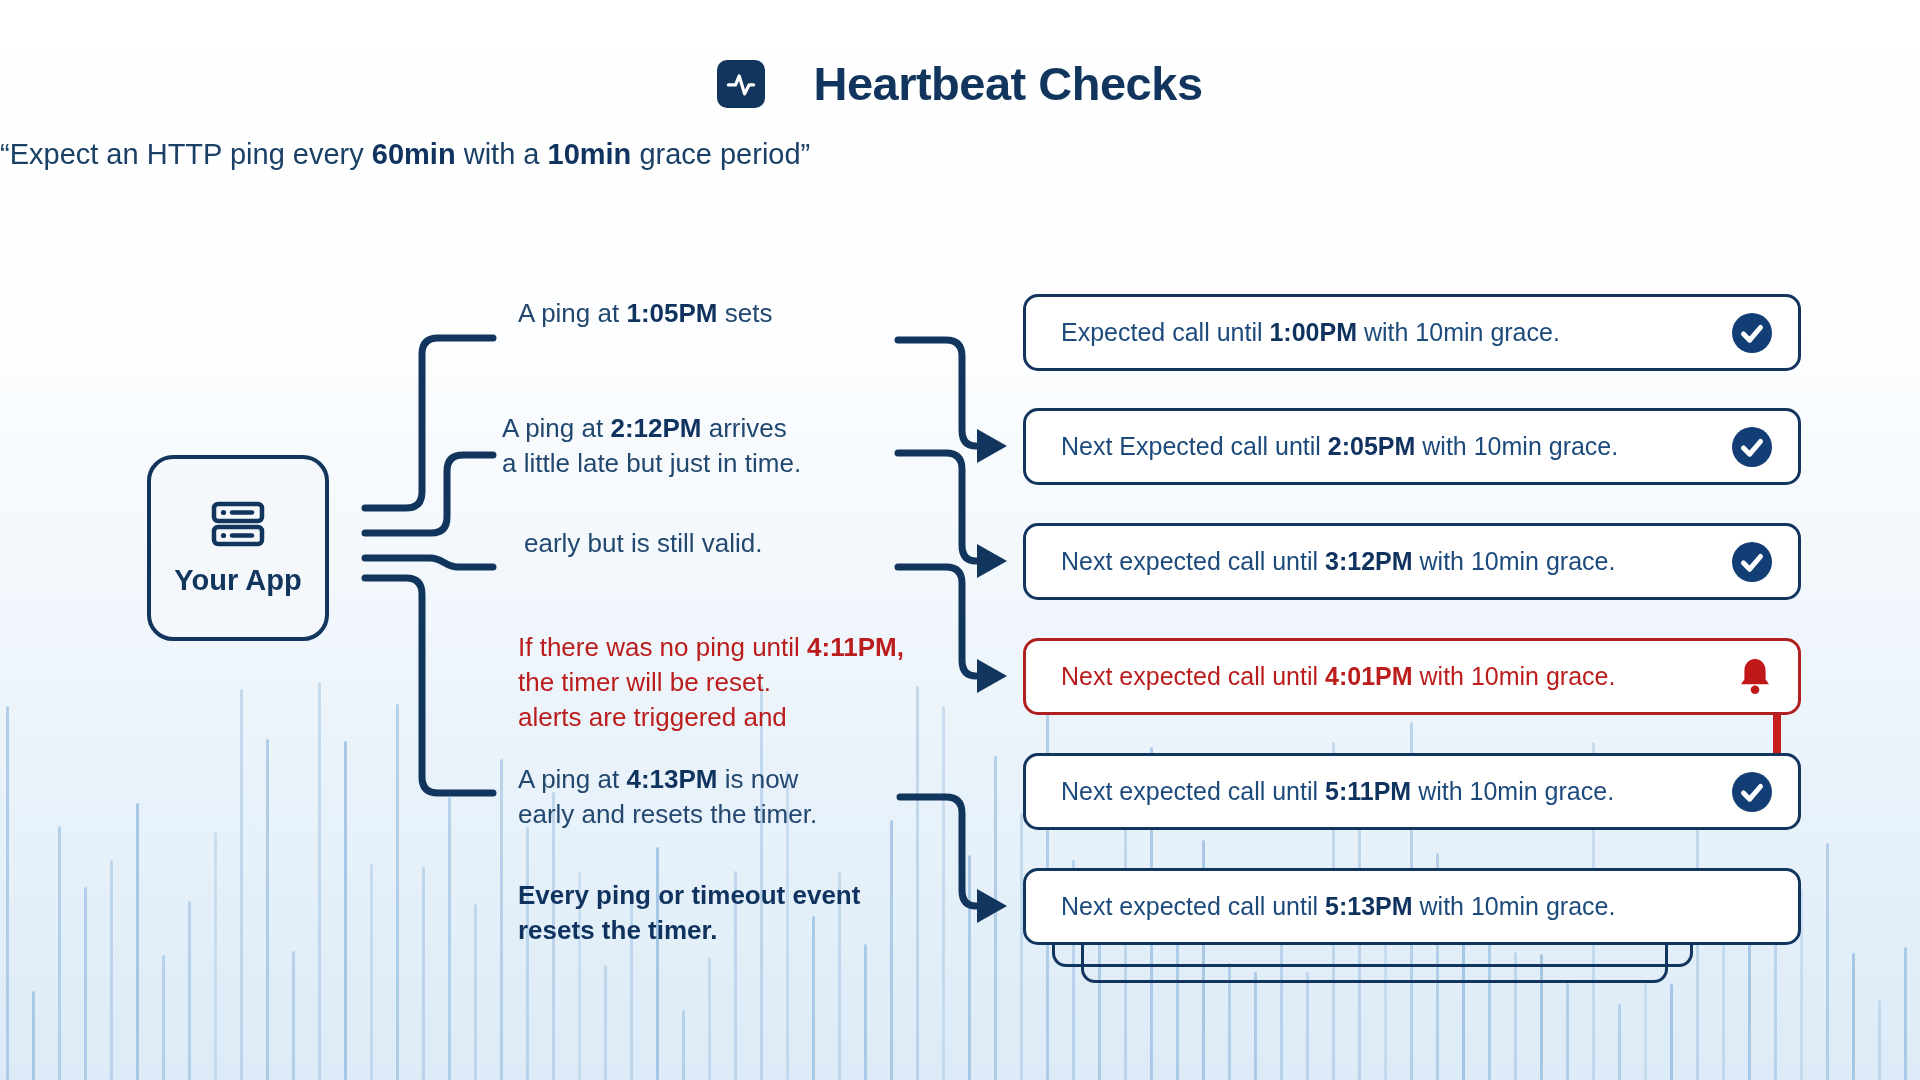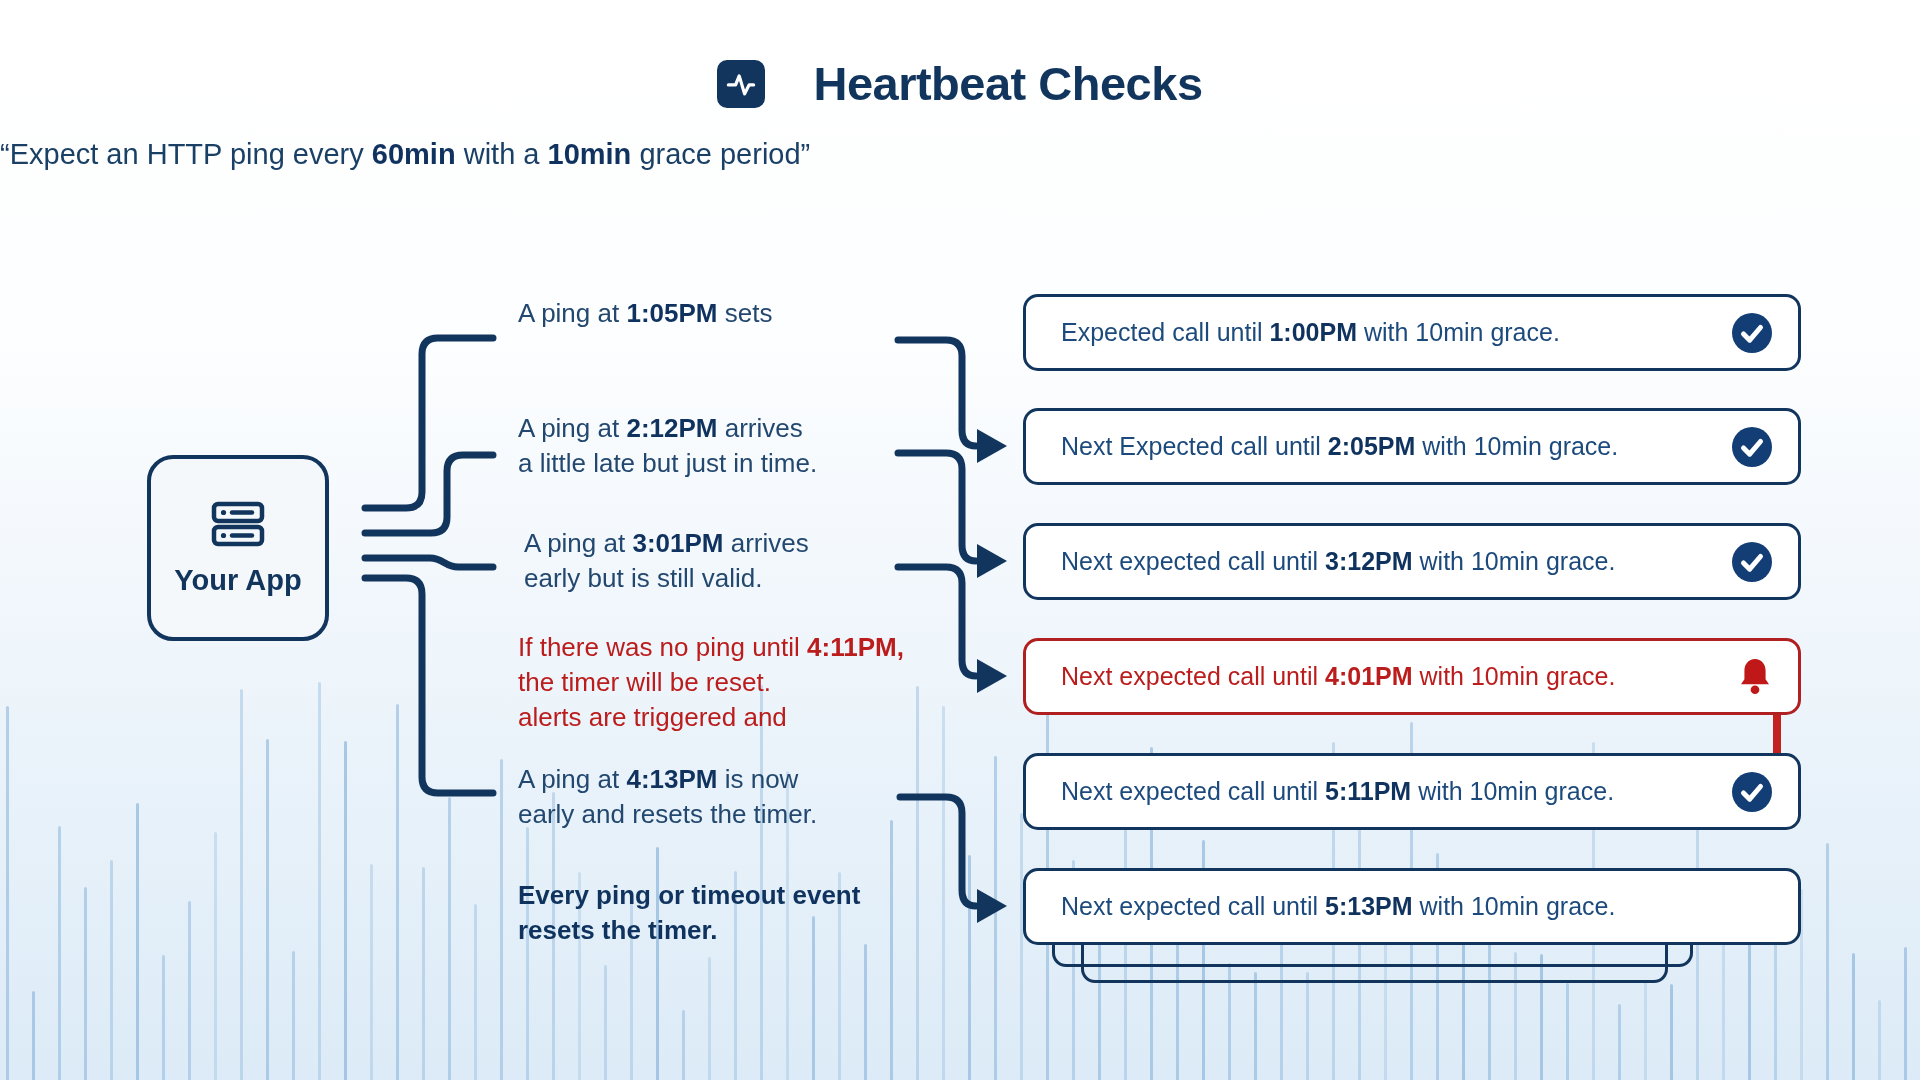--- a/index.html
+++ b/index.html
@@ -38,21 +38,21 @@
     position:absolute;left:147px;top:455px;width:182px;height:186px;
     border:4.5px solid var(--navy);border-radius:26px;background:#f5f8fb;
     display:flex;flex-direction:column;align-items:center;justify-content:center;gap:12px;z-index:3;
   }
   .applabel{font-size:29px;font-weight:700;color:var(--navy);}
 
   
   .event{position:absolute;font-size:26px;line-height:35px;color:var(--navy-text);z-index:3;white-space:nowrap;}
   .event b{font-weight:700;color:var(--navy-bold);}
   .e0{left:518px;top:296px;}
-  .e1{left:518px;top:411px;}
+  .e1{left:502px;top:411px;}
   .e2{left:524px;top:526px;}
   .e3{left:518px;top:630px;color:var(--red);}
   .e3 b{color:var(--red);margin-top:24px;}
   .e4{left:518px;top:762px;}
   .e5{left:518px;top:878px;}
 
   
   .sbox{
     position:absolute;left:1023px;width:778px;height:77px;
     border:3px solid var(--navy);border-radius:15px;background:#ffffff;
@@ -204,21 +204,20 @@
   </div>
 
   <div class="event e0">
       <div class="line"><span>A ping at </span><b>1:05PM</b><span> sets</span></div>
     </div>
   <div class="event e1">
       <div class="line"><span>A ping at </span><b>2:12PM</b><span> arrives</span></div>
       <div class="line"><span>a little late but just in time.</span></div>
     </div>
   <div class="event e2">
-      <div class="line"><span>A ping at </span><b>3:01PM</b><span> arrives</span></div>
       <div class="line"><span>early but is still valid.</span></div>
     </div>
   <div class="event e3">
       <div class="line"><span>If there was no ping until </span><b>4:11PM,</b></div>
       <div class="line"><span>the timer will be reset.</span></div>
       <div class="line"><span>alerts are triggered and</span></div>
     </div>
   <div class="event e4">
       <div class="line"><span>A ping at </span><b>4:13PM</b><span> is now</span></div>
       <div class="line"><span>early and resets the timer.</span></div>

